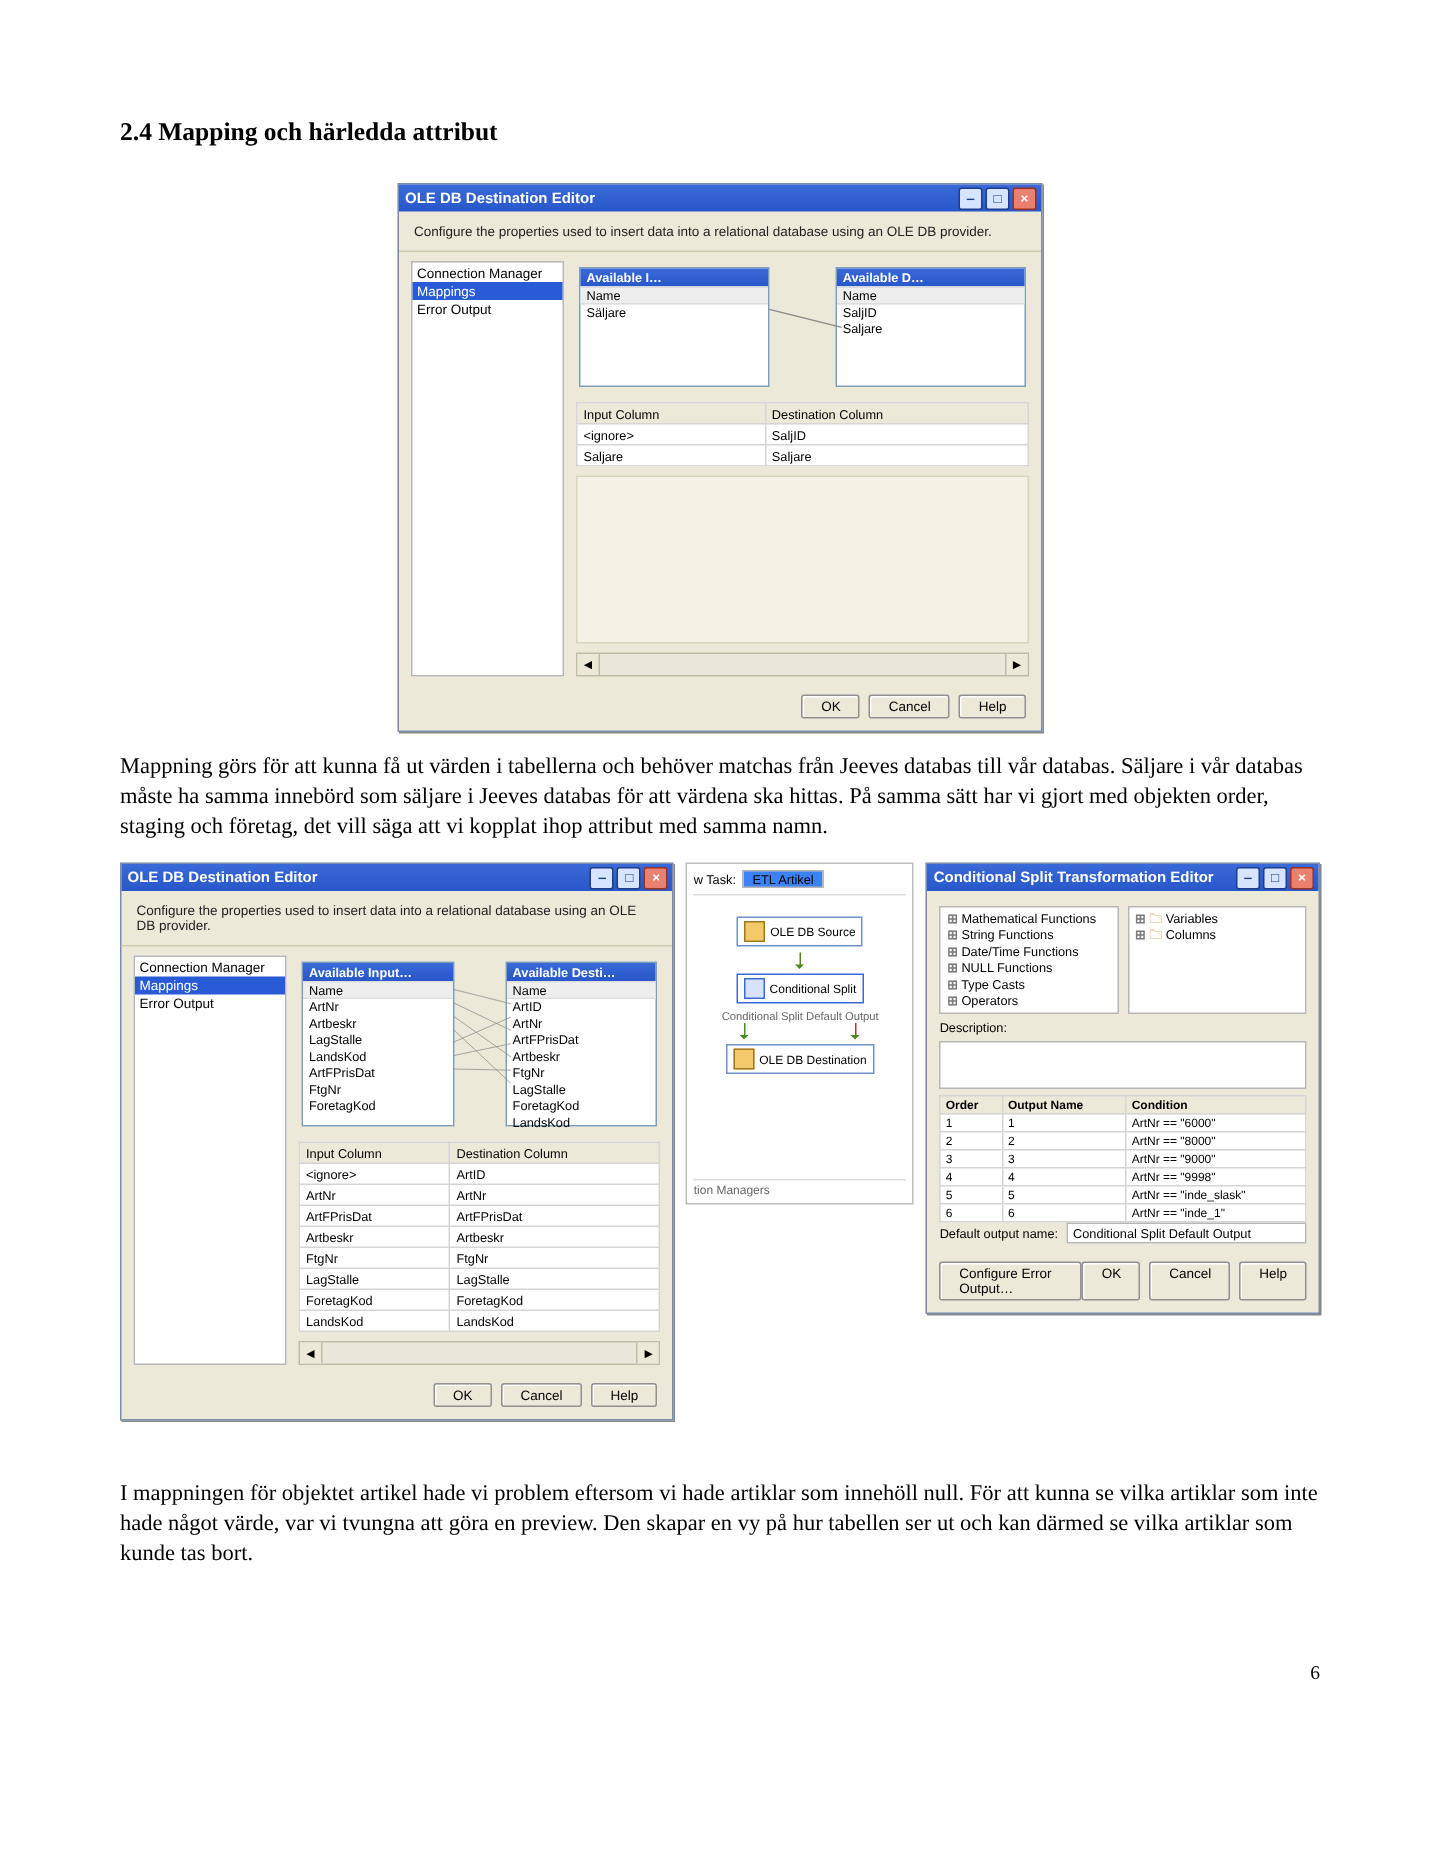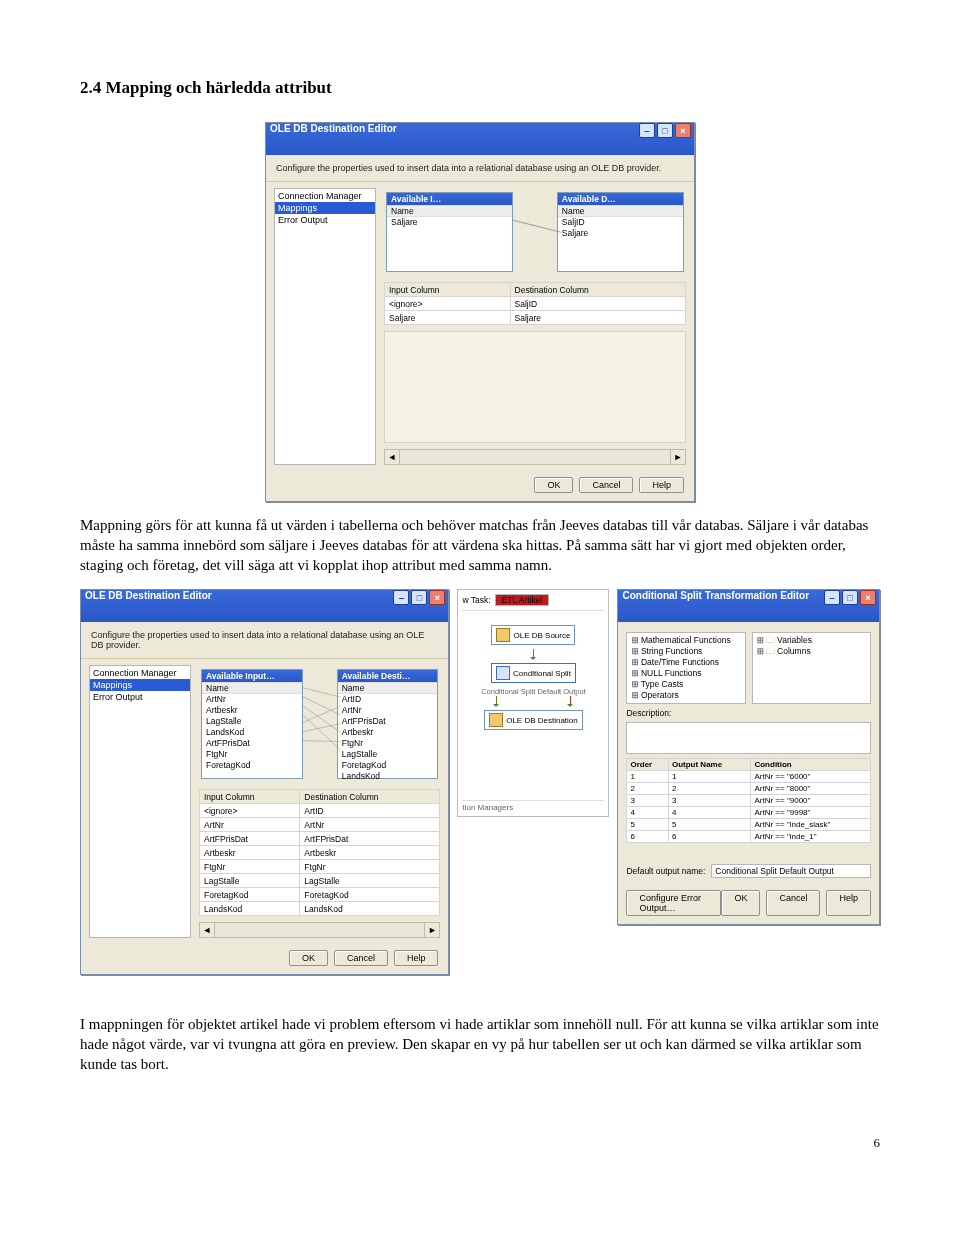--- a/index.html
+++ b/index.html
@@ -36,22 +36,23 @@
     background: #ece9d8;
     border: 1px solid #7b8aaf;
     box-shadow: 1px 1px 0 #888;
   }
   .win.top {
     width: 428px;
   }
   .titlebar {
     background: linear-gradient(#3a6ad8, #2757c9);
     color: #fff;
-    height: 32px;
-    display: flex;
+    height: 18px;
+    display: flex;
+    align-items: center;
     justify-content: space-between;
     padding: 0 3px 0 4px;
     font-size: 10px;
     font-weight: bold;
   }
   .titlebar .tb-icons {
     display: flex;
     gap: 2px;
   }
   .tb-btn {
@@ -230,21 +231,21 @@
     border:1px solid #b7b7b7; background:#fff; height:30px; margin-top:4px;
   }
   .cond-table{
     width:100%; border-collapse:collapse; font-size:8px; margin-top:4px;
   }
   .cond-table th,.cond-table td{
     border:1px solid #d5d5d5; padding:1px 3px; text-align:left; background:#fff;
   }
   .cond-table th{ background:#ece9d8;}
   .cond-foot{
-    display:flex; align-items:center; gap:6px; margin-top:21px;
+    display:flex; align-items:center; gap:6px; margin-top:0;
     font-size:8.5px;
   }
   .cond-foot input{
     flex:1; font-size:8.5px; border:1px solid #b7b7b7; padding:1px 3px;
   }
   .cond-btnrow{
     display:flex; padding:6px 8px 8px 8px;
   }
   .cond-btnrow .right{ display:flex; gap:6px;}
 
@@ -431,21 +432,21 @@
     <div class="buttons-row">
       <div class="winbtn">OK</div>
       <div class="winbtn">Cancel</div>
       <div class="winbtn">Help</div>
     </div>
   </div>
 
   <div class="flow-panel">
     <div class="flow-top">
       <span>w Task:</span>
-      <span style="border:1px solid #b7b7b7;padding:0 6px;background:#b91c1c;">ETL Artikel</span>
+      <span style="border:1px solid #b7b7b7;padding:0 6px;background:#3b82f6;">ETL Artikel</span>
     </div>
     <div class="flow-block">
       <span class="ficon"></span>
       <span>OLE DB Source</span>
     </div>
     <div class="flow-arrow"></div>
     <div class="flow-block" style="border-color:#3a6ad8;">
       <span style="width:12px;height:12px;background:#d8e2fa;border:1px solid #3a6ad8;"></span>
       <span>Conditional Split</span>
     </div>

